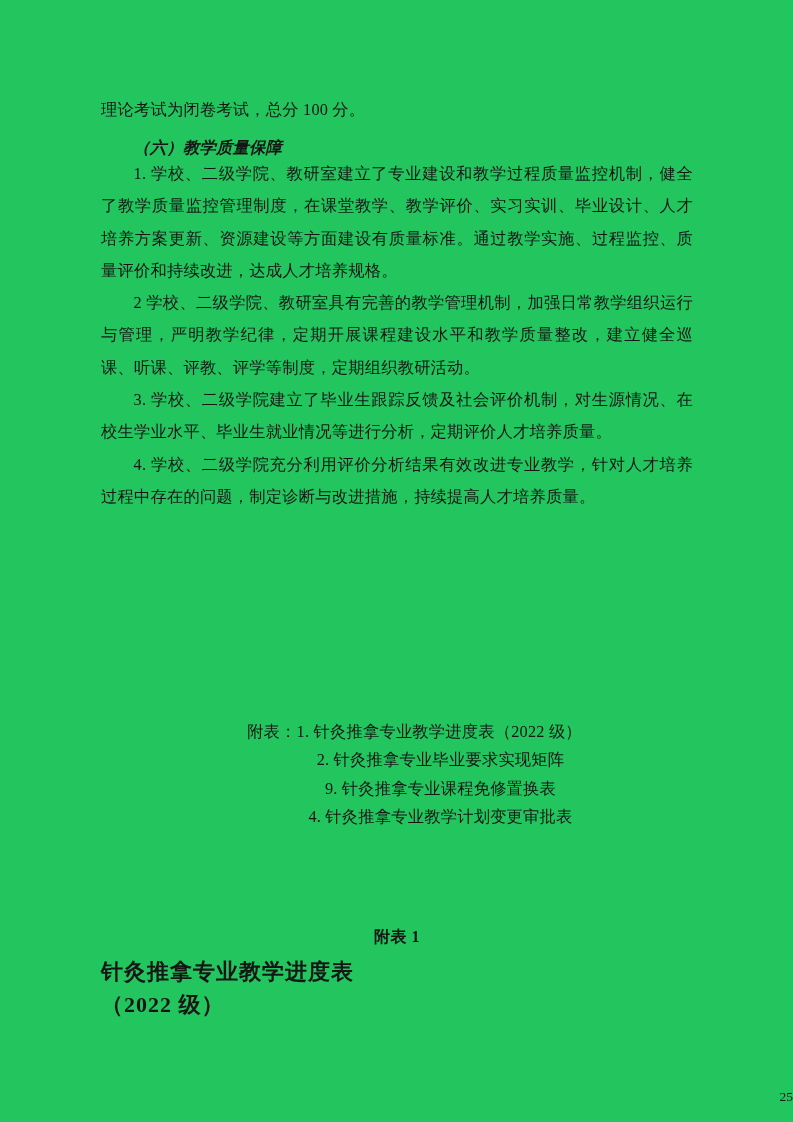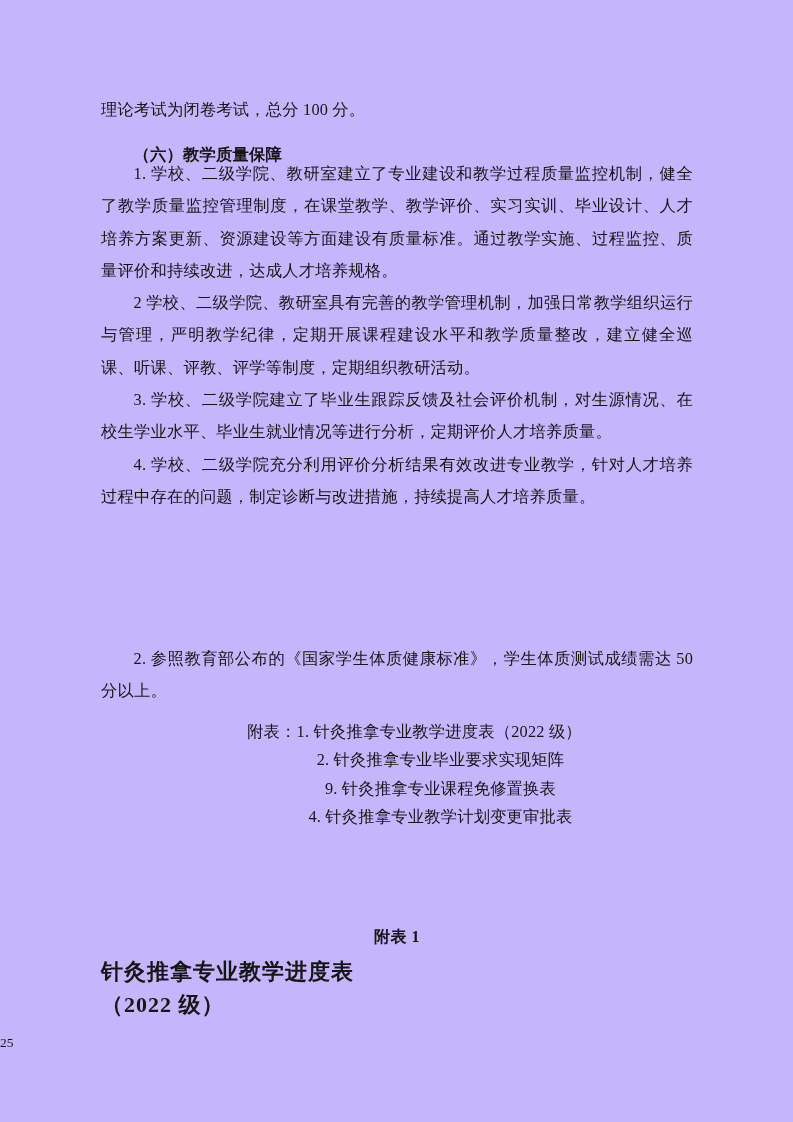--- a/index.html
+++ b/index.html
@@ -4,21 +4,21 @@
 <style>
   html, body {
     margin: 0;
     padding: 0;
     background: #ffffff;
   }
   .page {
     position: relative;
     width: 793px;
     height: 1122px;
-    background: #c4b5fd;
+    background: #22c55e;
     overflow: hidden;
     font-family: "Liberation Serif", "DejaVu Serif", serif;
     color: #161616;
   }
   .block {
     position: absolute;
     left: 101px;
     width: 592px;
     font-size: 16.3px;
     line-height: 32.3px;
@@ -64,46 +64,45 @@
     font-weight: bold;
     font-size: 22px;
     line-height: 33px;
     text-align: left;
     letter-spacing: 1px;
   }
   .page-number {
     position: absolute;
     left: 0;
     width: 793px;
-    top: 1035px;
+    top: 1089px;
     font-size: 13.5px;
     line-height: 16px;
-    text-align: left;
+    text-align: right;
   }
 </style>
 </head>
 <body>
 
 <div class="page">
 
   <div class="block" style="top: 94px;">理论考试为闭卷考试，总分 100 分。</div>
 
-  <div class="block hei section-heading" style="top: 138px;">（六）教学质量保障</div>
+  <div class="block hei section-heading" style="top: 131px; font-style: italic;">（六）教学质量保障</div>
 
   <div class="block indent2" style="top: 158px;">1. 学校、二级学院、教研室建立了专业建设和教学过程质量监控机制，健全了教学质量监控管理制度，在课堂教学、教学评价、实习实训、毕业设计、人才培养方案更新、资源建设等方面建设有质量标准。通过教学实施、过程监控、质量评价和持续改进，达成人才培养规格。</div>
 
   <div class="block indent2" style="top: 287px;">2 学校、二级学院、教研室具有完善的教学管理机制，加强日常教学组织运行与管理，严明教学纪律，定期开展课程建设水平和教学质量整改，建立健全巡课、听课、评教、评学等制度，定期组织教研活动。</div>
 
   <div class="block indent2" style="top: 384px;">3. 学校、二级学院建立了毕业生跟踪反馈及社会评价机制，对生源情况、在校生学业水平、毕业生就业情况等进行分析，定期评价人才培养质量。</div>
 
   <div class="block indent2" style="top: 449px;">4. 学校、二级学院充分利用评价分析结果有效改进专业教学，针对人才培养过程中存在的问题，制定诊断与改进措施，持续提高人才培养质量。</div>
 
 
 
-  <div class="block indent2" style="top: 643px;">2. 参照教育部公布的《国家学生体质健康标准》，学生体质测试成绩需达 50 分以上。</div>
 
   <div class="block appendix-list" style="top: 718px;">
     <div class="appendix-first">
       <span>附表：</span><span>1. 针灸推拿专业教学进度表（2022 级）</span>
     </div>
     <div class="appendix-item">2. 针灸推拿专业毕业要求实现矩阵</div>
     <div class="appendix-item">9. 针灸推拿专业课程免修置换表</div>
     <div class="appendix-item">4. 针灸推拿专业教学计划变更审批表</div>
   </div>
 

